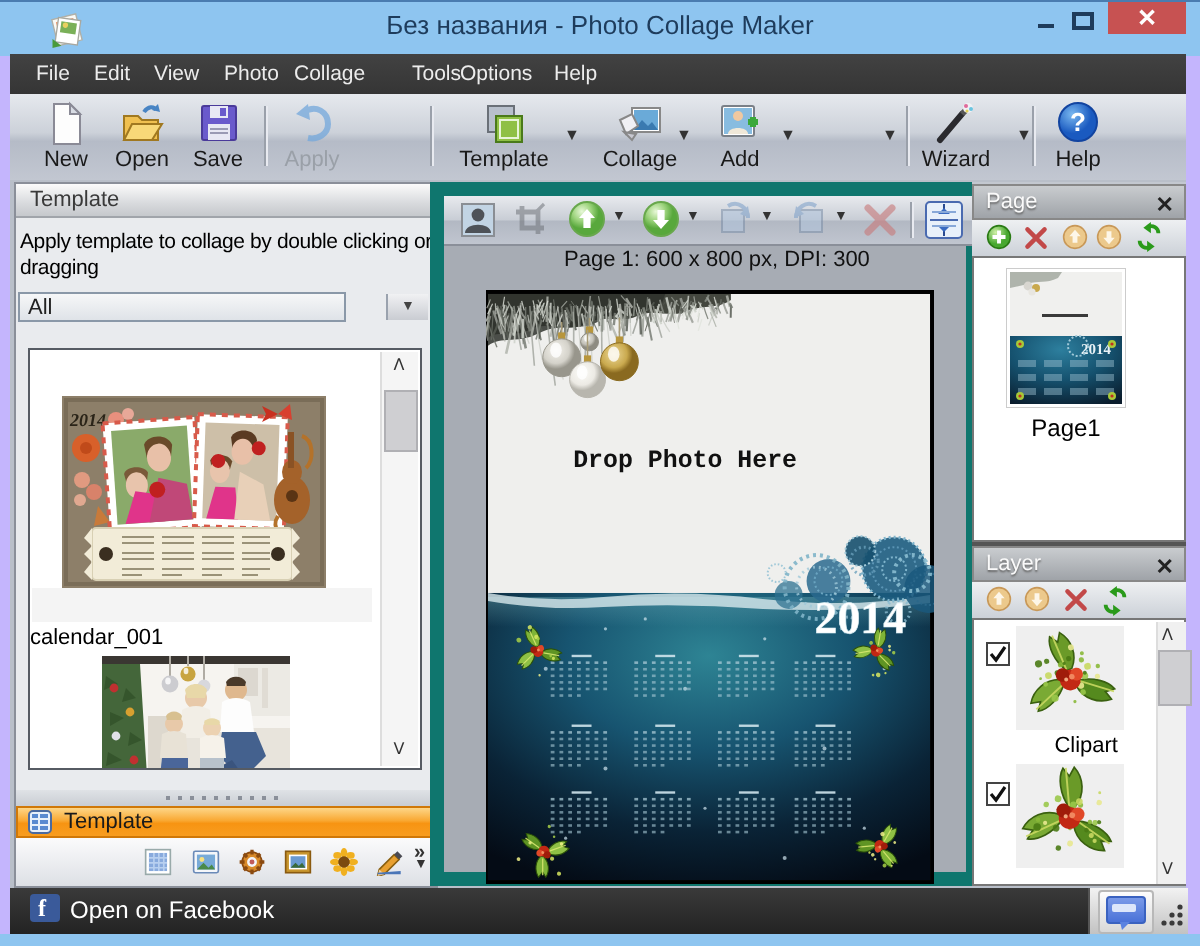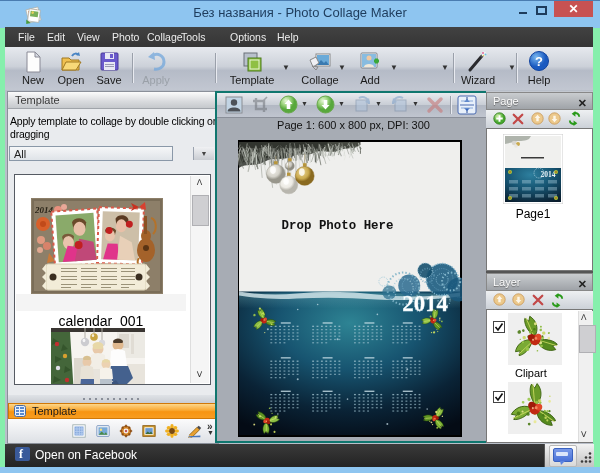--- a/index.html
+++ b/index.html
@@ -1,16 +1,16 @@
 <!DOCTYPE html>
 <html><head>
 <meta charset="utf-8">
 <style>
 html,body{margin:0;padding:0}
-#win{position:relative;width:600px;height:473px;background:#86efac;font-family:"Liberation Sans",sans-serif;overflow:hidden}
+#win{position:relative;width:600px;height:473px;background:#c4b5fd;font-family:"Liberation Sans",sans-serif;overflow:hidden}
 .abs{position:absolute}
 #titlebar{left:0;top:0;width:600px;height:27px;background:#8ec5f0;border-top:1px solid #4a7cb0}
 #titletext{left:0;top:5px;width:600px;text-align:center;font-size:13px;color:#1e3c5c}
 #btn-close{left:554px;top:1px;width:39px;height:16px;background:#c75252;color:#fff;text-align:center;font-size:12px;line-height:16px;font-weight:bold}
 #menubar{left:5px;top:27px;width:588px;height:20px;background:linear-gradient(#424242,#353535);color:#ececec;font-size:10.5px;line-height:20px}
 .menu-item{position:absolute;top:0}
 #toolbar{left:5px;top:47px;width:588px;height:43px;background:linear-gradient(#e6e9ee,#ccd1d9 45%,#b5bbc7 55%,#c2c7d1);border-bottom:1px solid #8a8f99}
 .tbtn{position:absolute;top:3px;text-align:center;font-size:11px;color:#1a1a1a}
 .tbtn svg{display:block;margin:0 auto}
 .tbtn .lbl{margin-top:0px}
@@ -21,21 +21,21 @@
 #bottomborder{left:0;top:467px;width:600px;height:6px;background:#8ec5f0}
 
 #lpanel{left:2px;top:1px;width:212px;height:353px;background:#e9ebee;border:1px solid #8a8f99;box-sizing:border-box}
 #lp-head{left:0px;top:0px;width:210px;height:17px;background:linear-gradient(#fbfbfb,#d8dadd 60%,#c5c8cc);border-bottom:1px solid #a0a4aa;color:#3a3a3a;font-size:11px;line-height:17px;padding-left:7px;box-sizing:border-box}
 #lp-instr{left:2px;top:23px;width:208px;font-size:10.5px;color:#000;line-height:13px;letter-spacing:-0.2px}
 #lp-combo{left:1px;top:54px;width:164px;height:15px;background:linear-gradient(#f6f7f8,#dfe3e8);border:1px solid #8a98a8;font-size:11px;line-height:14px;padding-left:4px;box-sizing:border-box;color:#222}
 #lp-combobtn{left:185px;top:55px;width:20px;height:13px;background:linear-gradient(#f0f1f3,#c9ccd2);border-left:1px solid #9aa2ae;text-align:center;font-size:7px;color:#444;line-height:13px}
 #lp-list{left:6px;top:82px;width:197px;height:211px;background:#fff;border:1px solid #565b63;box-sizing:border-box;overflow:hidden}
 #lp-scroll{right:1px;top:1px;width:18px;height:207px;background:#f5f5f5;border-left:1px solid #ddd}
 
-#cpanel{left:210px;top:1px;width:275px;height:352px;background:#a7acb4;border:2px solid #0f766e;box-sizing:border-box}
+#cpanel{left:210px;top:1px;width:275px;height:352px;background:#a7acb4;border:7px solid #0f766e;box-sizing:border-box}
 #ctoolbar{left:0;top:0;width:273px;height:24px;background:linear-gradient(#e8eaee,#c8cdd5 50%,#b2b8c3 52%,#c0c5cf);border-bottom:1px solid #8a8f99}
 #clabel{left:0;top:26px;width:273px;text-align:center;font-size:11px;color:#111}
 
 #rpanel{left:481px;top:1px;width:107px;height:352px;background:#c3c8d0}
 .rp-head{position:absolute;left:0;width:107px;height:18px;background:linear-gradient(#c9cccf,#9fa3a8);border:1px solid #888;box-sizing:border-box;color:#fafafa;font-size:11px;line-height:16px;padding-left:6px;text-shadow:0 1px 1px #666}
 .rp-x{position:absolute;right:5px;top:2px;color:#222;font-size:11px;font-weight:bold;text-shadow:none}
 .rp-tools{position:absolute;left:0;width:107px;height:18px;background:linear-gradient(#eef0f2,#ccd1d8)}
 .rp-list{position:absolute;left:0;width:107px;background:#fff;border:1px solid #777;box-sizing:border-box}
 </style>
 </head>
@@ -60,21 +60,21 @@
   <div class="abs" style="left:519px;top:12px;width:8px;height:2px;background:#1e3c5c"></div>
   <div class="abs" style="left:536px;top:6px;width:7px;height:5px;border:2px solid #1e3c5c"></div>
   <div class="abs" id="btn-close">✕</div>
 
   <div class="abs" id="menubar">
     <span class="menu-item" style="left:13px">File</span>
     <span class="menu-item" style="left:42px">Edit</span>
     <span class="menu-item" style="left:72px">View</span>
     <span class="menu-item" style="left:107px">Photo</span>
     <span class="menu-item" style="left:142px">Collage</span>
-    <span class="menu-item" style="left:176px">Tools</span>
+    <span class="menu-item" style="left:201px">Tools</span>
     <span class="menu-item" style="left:225px">Options</span>
     <span class="menu-item" style="left:272px">Help</span>
   </div>
 
   <div class="abs" id="toolbar">
     <div class="tbtn" style="left:9px;width:38px">
       <svg width="24" height="24" viewBox="0 0 24 24">
           <path d="M6 2h8l5 5v15H6z" fill="#fdfdfd" stroke="#8a8a96"></path>
           <path d="M14 2l5 5h-5z" fill="#d8dce4" stroke="#8a8a96"></path>
         </svg>
@@ -260,21 +260,21 @@
                 <rect x="70" y="86" width="16" height="1"></rect>
                 <rect x="90" y="86" width="14" height="1"></rect>
               <rect x="30" y="89" width="10" height="1"></rect>
                 <rect x="50" y="89" width="10" height="1"></rect>
                 <rect x="70" y="89" width="10" height="1"></rect>
                 <rect x="90" y="89" width="8" height="1"></rect>
             </g>
           </g>
         </svg>
         <div class="abs" style="left:1px;top:119px;width:170px;height:17px;background:#f4f4f4"></div>
-        <div class="abs" style="left:0px;top:138px;width:172px;text-align:center;font-size:14px;color:#000">calendar_001</div>
+        <div class="abs" style="left:0px;top:138px;width:172px;font-size:11px;color:#000">calendar_001</div>
 
         <svg class="abs" style="left:36px;top:153px" width="94" height="68" viewBox="0 0 94 68">
           <rect width="94" height="68" fill="#f6f4f0"></rect>
           <rect x="0" y="0" width="94" height="4" fill="#3a3632"></rect>
           <rect x="66" y="4" width="28" height="26" fill="#eceae4"></rect>
           <rect x="68" y="6" width="10" height="14" fill="#dcd8d0"></rect>
           <rect x="80" y="6" width="3" height="20" fill="#e0dcd4"></rect>
           <path d="M0 4 L19 4 L23 68 L0 68 Z" fill="#44663a"></path>
           <path d="M2 10l6 4-7 3z M12 16l5 5-7 2z M4 28l7 3-7 4z M14 38l6 4-7 3z M3 48l7 4-8 3z" fill="#35552c"></path>
           <circle cx="6" cy="16" r="2.2" fill="#c03030"></circle>
@@ -1537,21 +1537,21 @@
                 <circle cx="-5.9" cy="-3.3" r="1.4" fill="#4a7a14" opacity="0.9"></circle>
                 <circle cx="-8.8" cy="9.0" r="1.8" fill="#9ac84a" opacity="0.9"></circle>
                 <circle cx="0" cy="1" r="5.2" fill="#c22814"></circle>
                 <circle cx="-3.5" cy="-2" r="3.4" fill="#a01c0a"></circle>
                 <circle cx="3.5" cy="-1.5" r="3.2" fill="#e04828"></circle>
                 <circle cx="1" cy="-0.5" r="1.4" fill="#f08860"></circle>
                 <circle cx="-2" cy="0.5" r="1" fill="#f0a880"></circle>
               </g>
             </g>
           </svg>
-        <div class="abs" style="left:28px;top:57px;width:68px;text-align:left;font-size:11px;color:#000">Clipart</div>
+        <div class="abs" style="left:4px;top:57px;width:68px;text-align:right;font-size:11px;color:#000">Clipart</div>
         <div class="abs" style="left:6px;top:81px;width:10px;height:10px;background:#fff;border:1px solid #444">
             <svg style="position:absolute;left:0px;top:0px" width="10" height="10" viewBox="0 0 10 10">
               <path d="M1.5 5 L4 8 L8.5 1.5" fill="none" stroke="#111" stroke-width="1.6"></path>
             </svg>
           </div>
         <div class="abs" style="left:21px;top:72px;width:54px;height:52px;background:#efefef"></div>
         <svg class="abs" style="left:21px;top:72px" width="54" height="60" viewBox="0 0 54 60">
             <g id="holly2">
               <g transform="translate(27 26) rotate(10) scale(1.05)">
                 <g transform="rotate(-15)">

